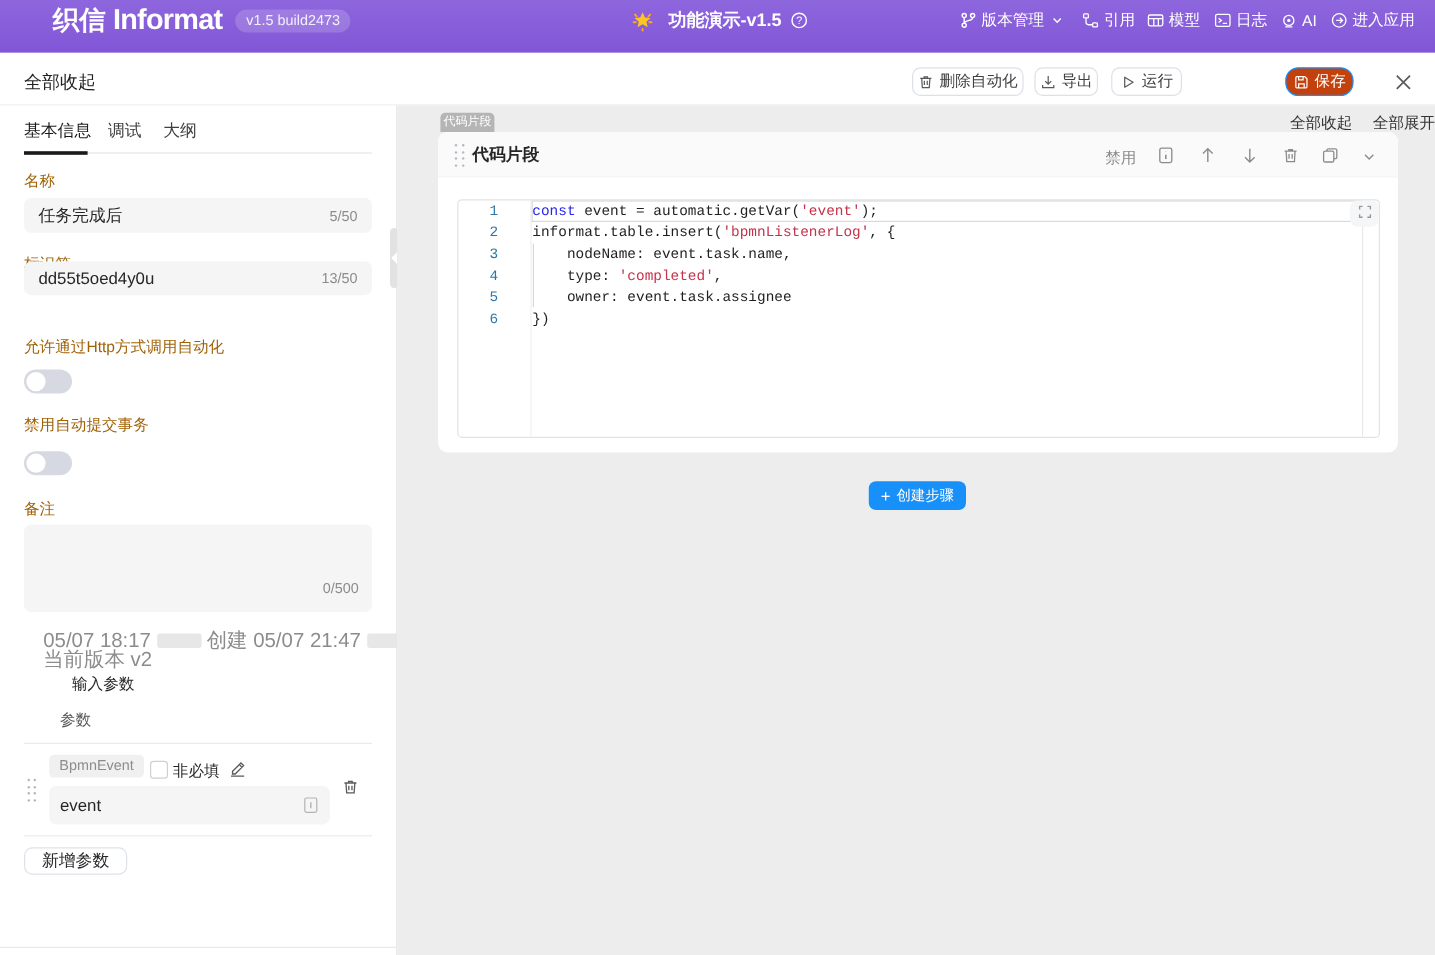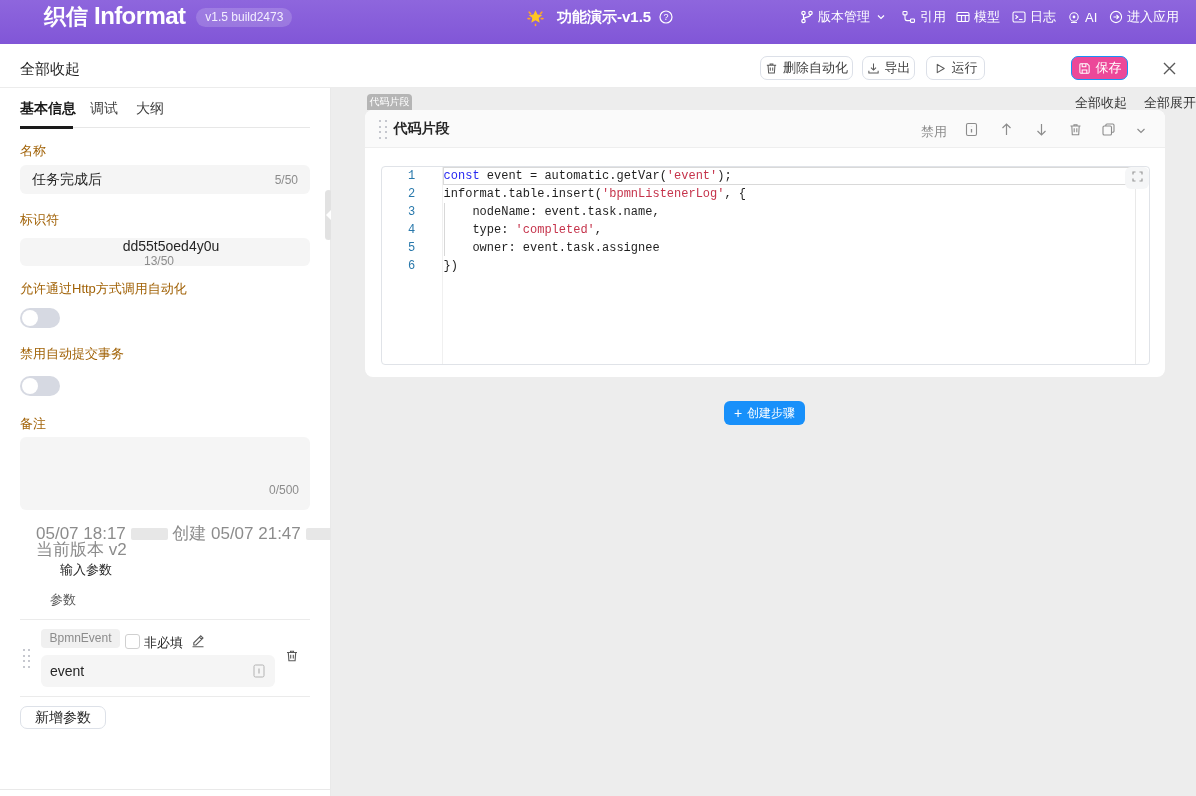--- a/index.html
+++ b/index.html
@@ -14,25 +14,25 @@
 .verpill{margin-left:11px;background:rgba(255,255,255,.17);border-radius:10px;height:19px;line-height:19px;padding:0 9px;font-size:12px;color:#f3eeff;}
 #tb-center{position:absolute;left:526px;top:0;height:34px;display:flex;align-items:center;}
 #tb-center .ttl{font-size:15px;font-weight:bold;color:#fff;margin-left:12px;}
 .tbitem{position:absolute;top:0;height:34px;display:flex;align-items:center;color:#fff;font-size:13px;white-space:nowrap;}
 .tbitem svg{margin-right:4px;}
 
 #header{left:0;top:44px;width:1196px;height:44px;background:#fff;border-bottom:1px solid #ececec;box-sizing:border-box;}
 #header .ttl{position:absolute;left:20px;top:3px;height:43px;line-height:43px;font-size:15px;color:#1f1f1f;font-weight:500;}
 .hbtn{position:absolute;top:56px;height:24px;box-sizing:border-box;border:1px solid #dce0e8;border-radius:7px;background:#fff;display:flex;align-items:center;justify-content:center;font-size:13px;color:#404040;}
 .hbtn svg{margin-right:5px;}
-.hbtn.primary{background:#ec4899;border-color:#1890fa;color:#fff;}
+.hbtn.primary{background:#c2410c;border-color:#1890fa;color:#fff;border-radius:11px;}
 
 #sidebar{left:0;top:88px;width:331px;height:708px;background:#fff;border-right:1px solid #e9e9e9;box-sizing:border-box;}
 .tab{position:absolute;top:100px;font-size:14px;color:#404040;}
-.tab.active{color:#1a1a1a;font-weight:700;}
+.tab.active{color:#1a1a1a;font-weight:400;}
 .lbl{position:absolute;left:20px;font-size:13px;color:#a16207;}
 .ipt{position:absolute;left:20px;width:290px;background:#f5f5f5;border-radius:6px;box-sizing:border-box;display:flex;align-items:center;}
 .ipt .v{margin-left:12px;font-size:14px;color:#262626;flex:1;}
 .ipt .c{margin-right:12px;font-size:12px;color:#8c8c8c;}
 .toggle{position:absolute;left:20px;width:40px;height:20px;border-radius:10px;background:#d6d9e2;}
 .toggle .knob{position:absolute;left:2px;top:2px;width:16px;height:16px;border-radius:50%;background:#fff;}
 .redact{display:inline-block;width:37px;height:12px;background:#e7e7e7;border-radius:2px;vertical-align:-1px;}
 .hline{position:absolute;left:20px;width:290px;height:1px;background:#ebebeb;}
 
 #main{left:331px;top:88px;width:865px;height:708px;background:#ededed;}
@@ -130,21 +130,21 @@
   <span class="tab abs" style="left:90px;">调试</span>
   <span class="tab abs" style="left:136px;">大纲</span>
   <div class="abs" style="left:20px;top:127px;width:290px;height:1px;background:#e7e7e7;"></div>
   <div class="abs" style="left:20px;top:126px;width:53px;height:2.5px;background:#1a1a1a;"></div>
   <div class="lbl" style="top:142px;">名称</div>
   <div class="ipt" style="top:165px;height:29px;">
       <span class="v">任务完成后</span>
       <span class="c">5/50</span>
     </div>
   <div class="lbl" style="top:211px;">标识符</div>
-  <div class="ipt" style="top:238px;height:28px;flex-direction:column;">
+  <div class="ipt" style="top:218px;height:28px;">
       <span class="v">dd55t5oed4y0u</span>
       <span class="c">13/50</span>
     </div>
   <div class="lbl" style="top:280px;">允许通过Http方式调用自动化</div>
   <div class="toggle" style="top:308px;">
       <span class="knob"></span>
     </div>
   <div class="lbl" style="top:345px;">禁用自动提交事务</div>
   <div class="toggle" style="top:376px;">
       <span class="knob"></span>

